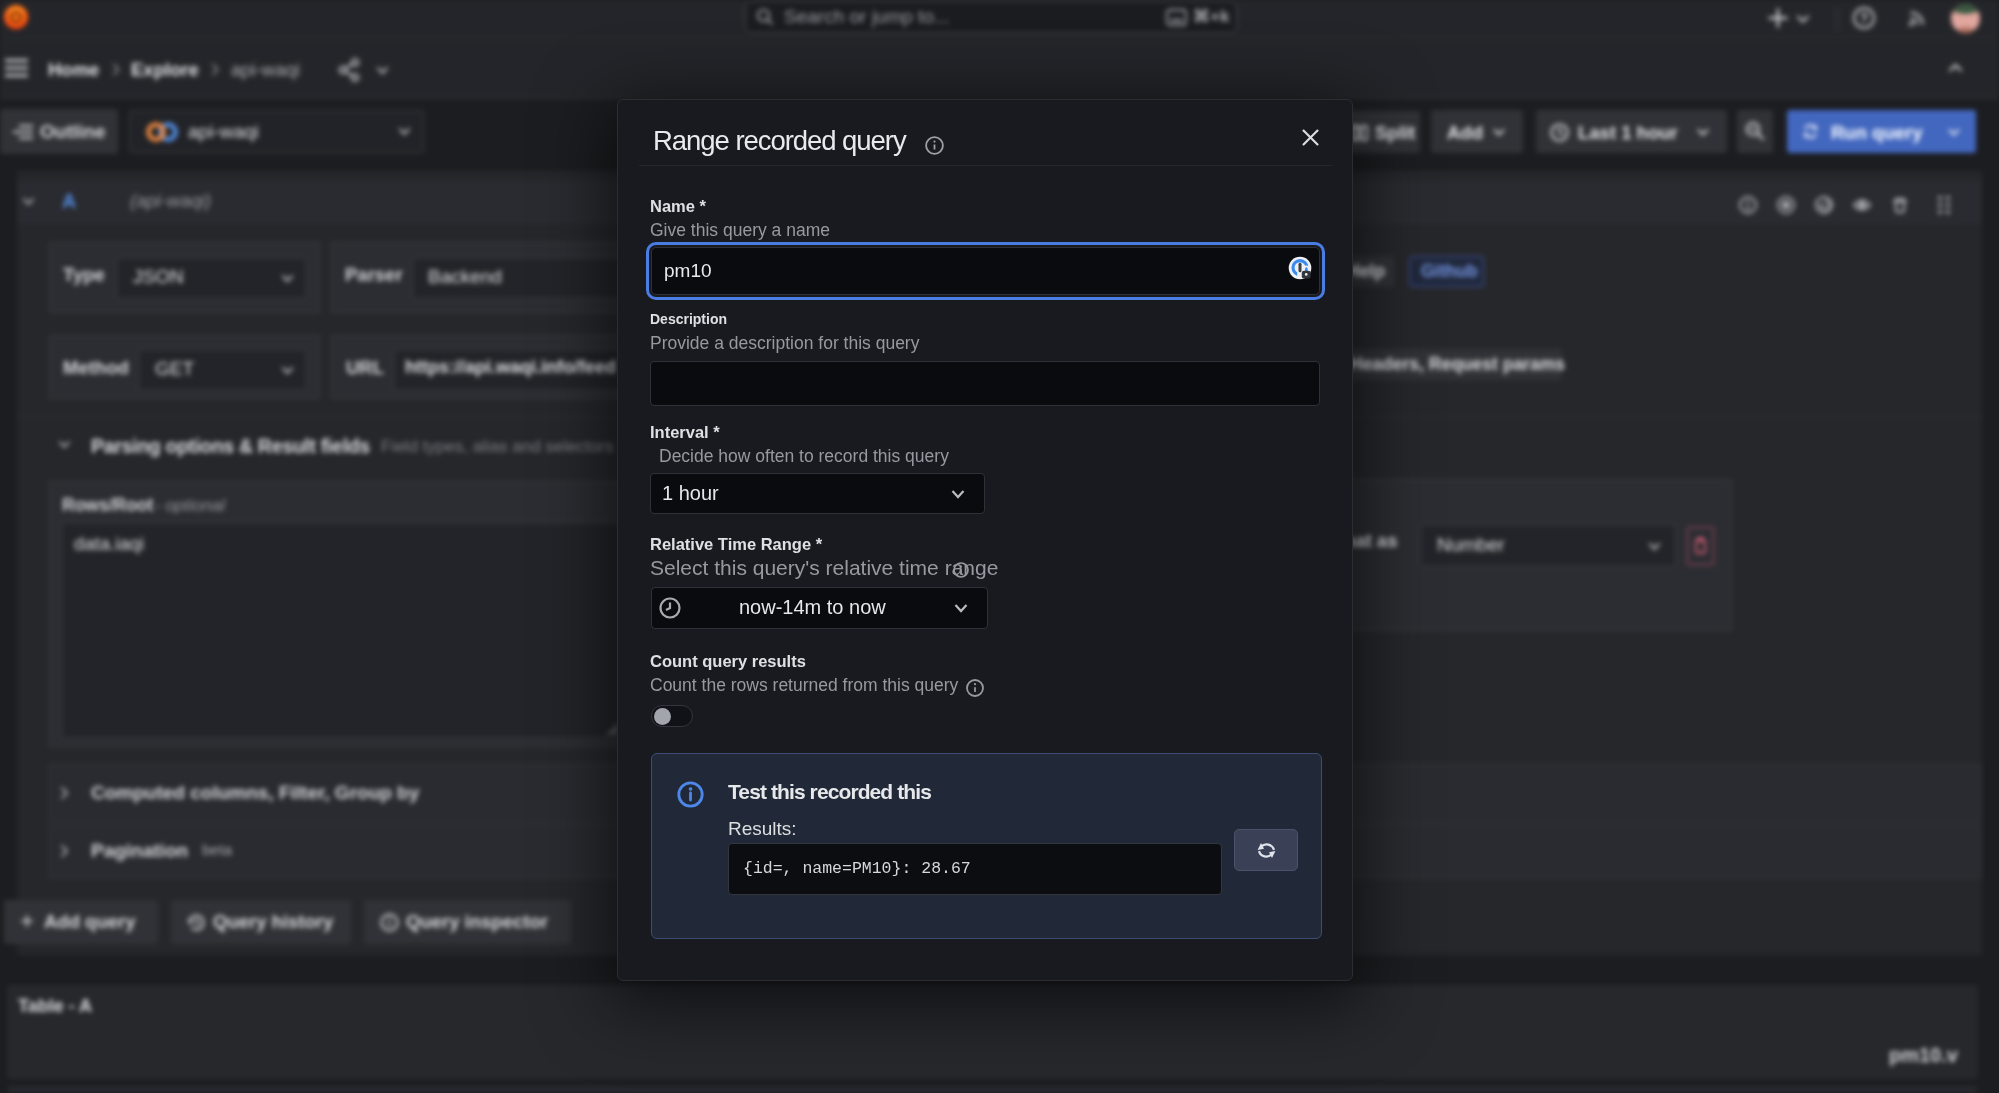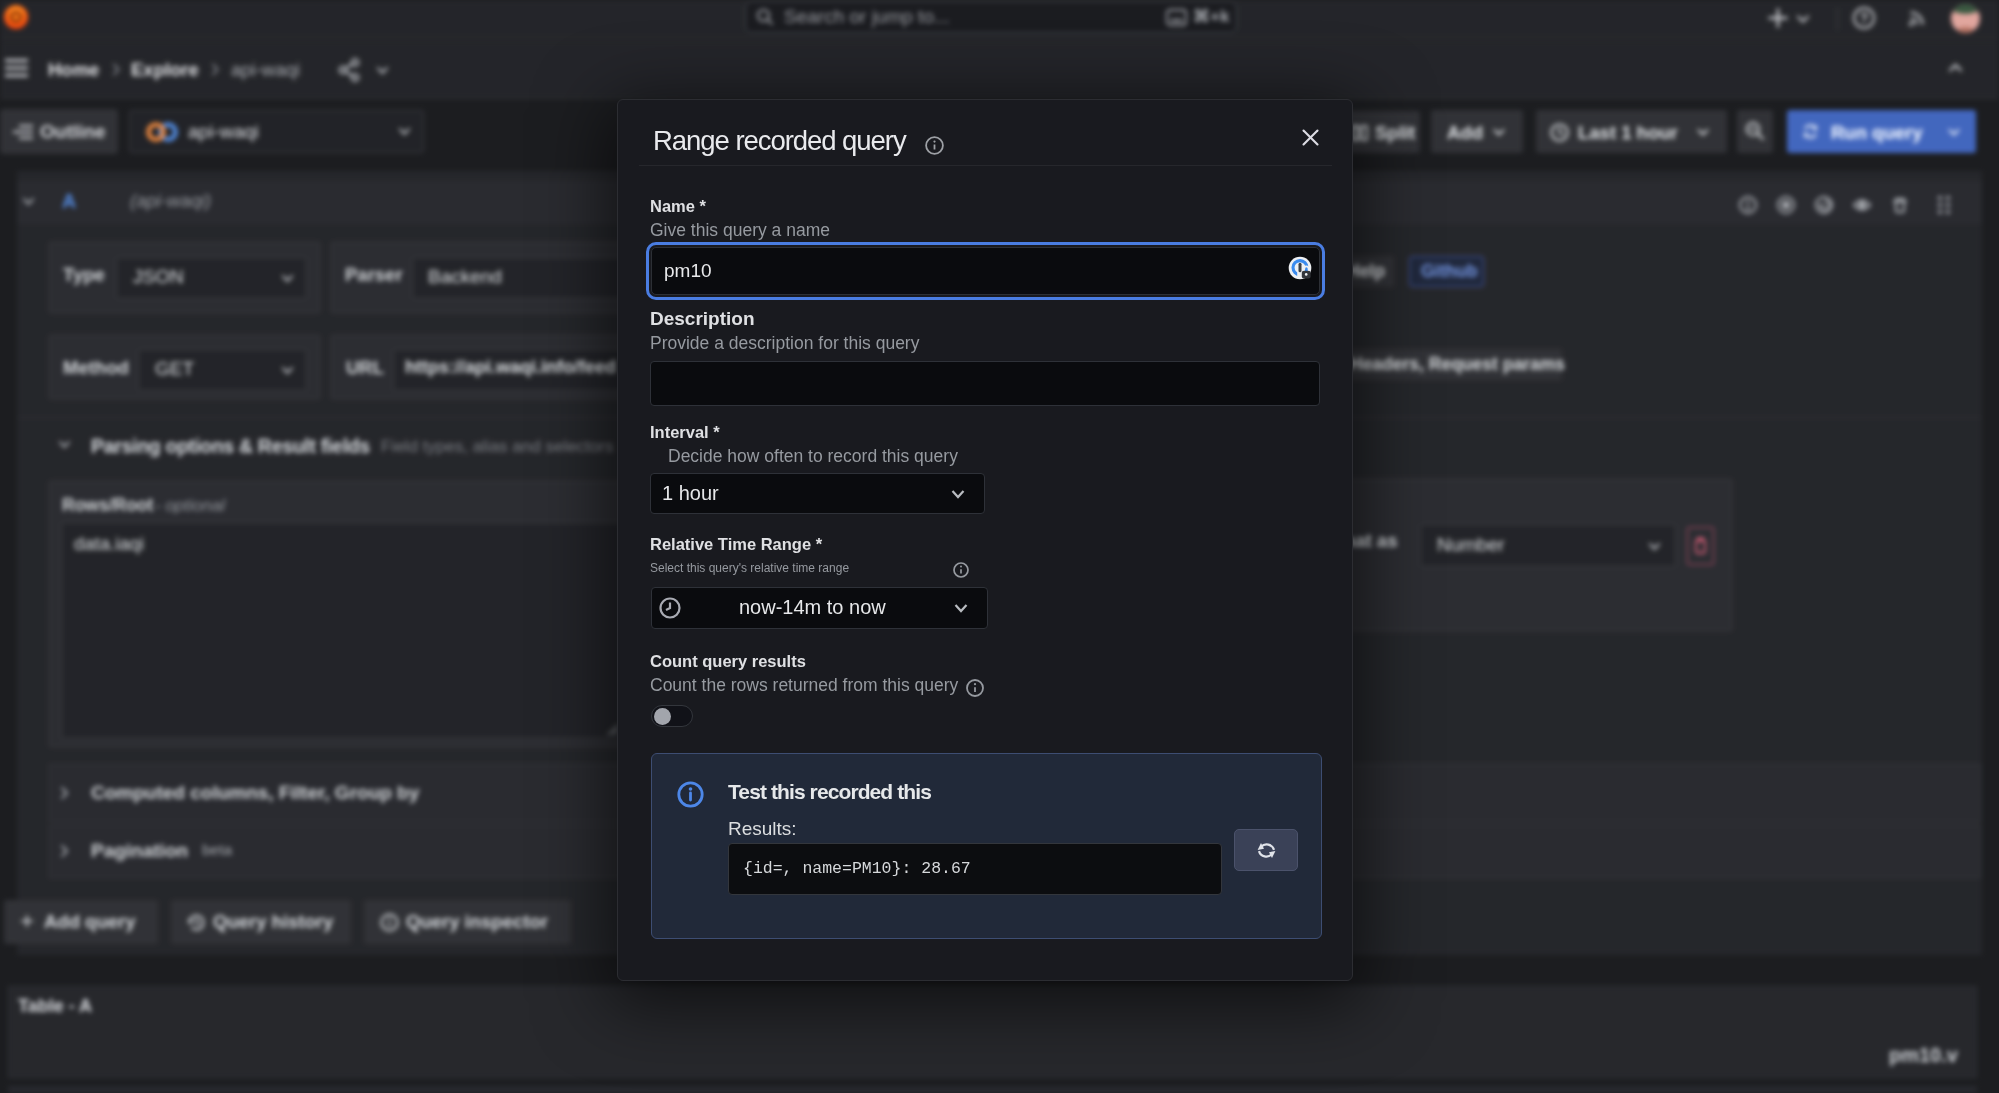--- a/index.html
+++ b/index.html
@@ -314,34 +314,34 @@
 <svg width="26" height="26" style="left:670px;top:156px" viewBox="0 0 26 26">
  <circle cx="13" cy="13" r="11.3" fill="#eef0f3"></circle>
  <circle cx="13" cy="12.6" r="7.0" fill="none" stroke="#3b8bee" stroke-width="3.1"></circle>
  <rect x="10.2" y="16.5" width="5.6" height="7" fill="#eef0f3"></rect>
  <rect x="11.5" y="7.8" width="3" height="9.5" rx="1.5" fill="#3c4046"></rect>
  <rect x="14.8" y="15.8" width="8.8" height="7.6" rx="2" fill="#33363b"></rect>
  <path d="M16.9 15.4 v-1.7 a2.3 2.3 0 0 1 4.6 0 v1.7" fill="none" stroke="#eef0f3" stroke-width="1.6"></path>
  <circle cx="19.2" cy="19.4" r="1.3" fill="#eef0f3"></circle>
 </svg>
 
-<div class="txt b" style="left:33px;top:209px;font-size:19px;line-height:22px;color:#dfe0e3">Description</div>
+<div class="txt b" style="left:33px;top:209px;font-size:14px;line-height:22px;color:#dfe0e3">Description</div>
 <div class="txt" style="left:33px;top:233px;font-size:17.5px;line-height:22px;color:#969aa0">Provide a description for this query</div>
 <div class="abs" style="left:33px;top:262px;width:670px;height:45px;background:#0a0b0e;border:1px solid #2e3138;border-radius:4px"></div>
 
 <div class="txt b" style="left:33px;top:322px;font-size:16.5px;line-height:22px;color:#dfe0e3">Interval *</div>
-<div class="txt" style="left:51px;top:346px;font-size:17.5px;line-height:22px;color:#969aa0">Decide how often to record this query</div>
+<div class="txt" style="left:42px;top:346px;font-size:17.5px;line-height:22px;color:#969aa0">Decide how often to record this query</div>
 <div class="abs" style="left:33px;top:374px;width:335px;height:41px;background:#0a0b0e;border:1px solid #2e3138;border-radius:4px"></div>
 <div class="txt" style="left:45px;top:382px;font-size:20px;line-height:24px;color:#e6e7e9">1 hour</div>
 <svg width="14" height="10" style="left:334px;top:390px" viewBox="0 0 14 10">
       <polyline points="1.5,2 7,8 12.5,2" fill="none" stroke="#b9bcc1" stroke-width="2.2"></polyline>
     </svg>
 
 <div class="txt b" style="left:33px;top:434px;font-size:16.5px;line-height:22px;color:#dfe0e3">Relative Time Range *</div>
-<div class="txt" style="left:33px;top:458px;font-size:12px;line-height:22px;color:#969aa0">Select this query's relative time range</div>
+<div class="txt" style="left:33px;top:458px;font-size:21px;line-height:22px;color:#969aa0">Select this query's relative time range</div>
 <svg width="16" height="16" style="left:336px;top:463px" viewBox="0 0 16 16">
       <circle cx="8" cy="8" r="7" fill="none" stroke="#969aa0" stroke-width="1.7"></circle>
       <line x1="8" y1="7.2" x2="8" y2="11.5" stroke="#969aa0" stroke-width="1.7"></line>
       <circle cx="8" cy="4.6" r="1" fill="#969aa0"></circle>
     </svg>
 <div class="abs" style="left:34px;top:488px;width:337px;height:42px;background:#0a0b0e;border:1px solid #2e3138;border-radius:4px"></div>
 <svg width="22" height="22" style="left:42px;top:498px" viewBox="0 0 22 22">
       <circle cx="11" cy="11" r="9.5" fill="none" stroke="#a9abb3" stroke-width="2.2"></circle>
       <polyline points="11,5.5 11,11 7,13" fill="none" stroke="#a9abb3" stroke-width="2.2"></polyline>
     </svg>

